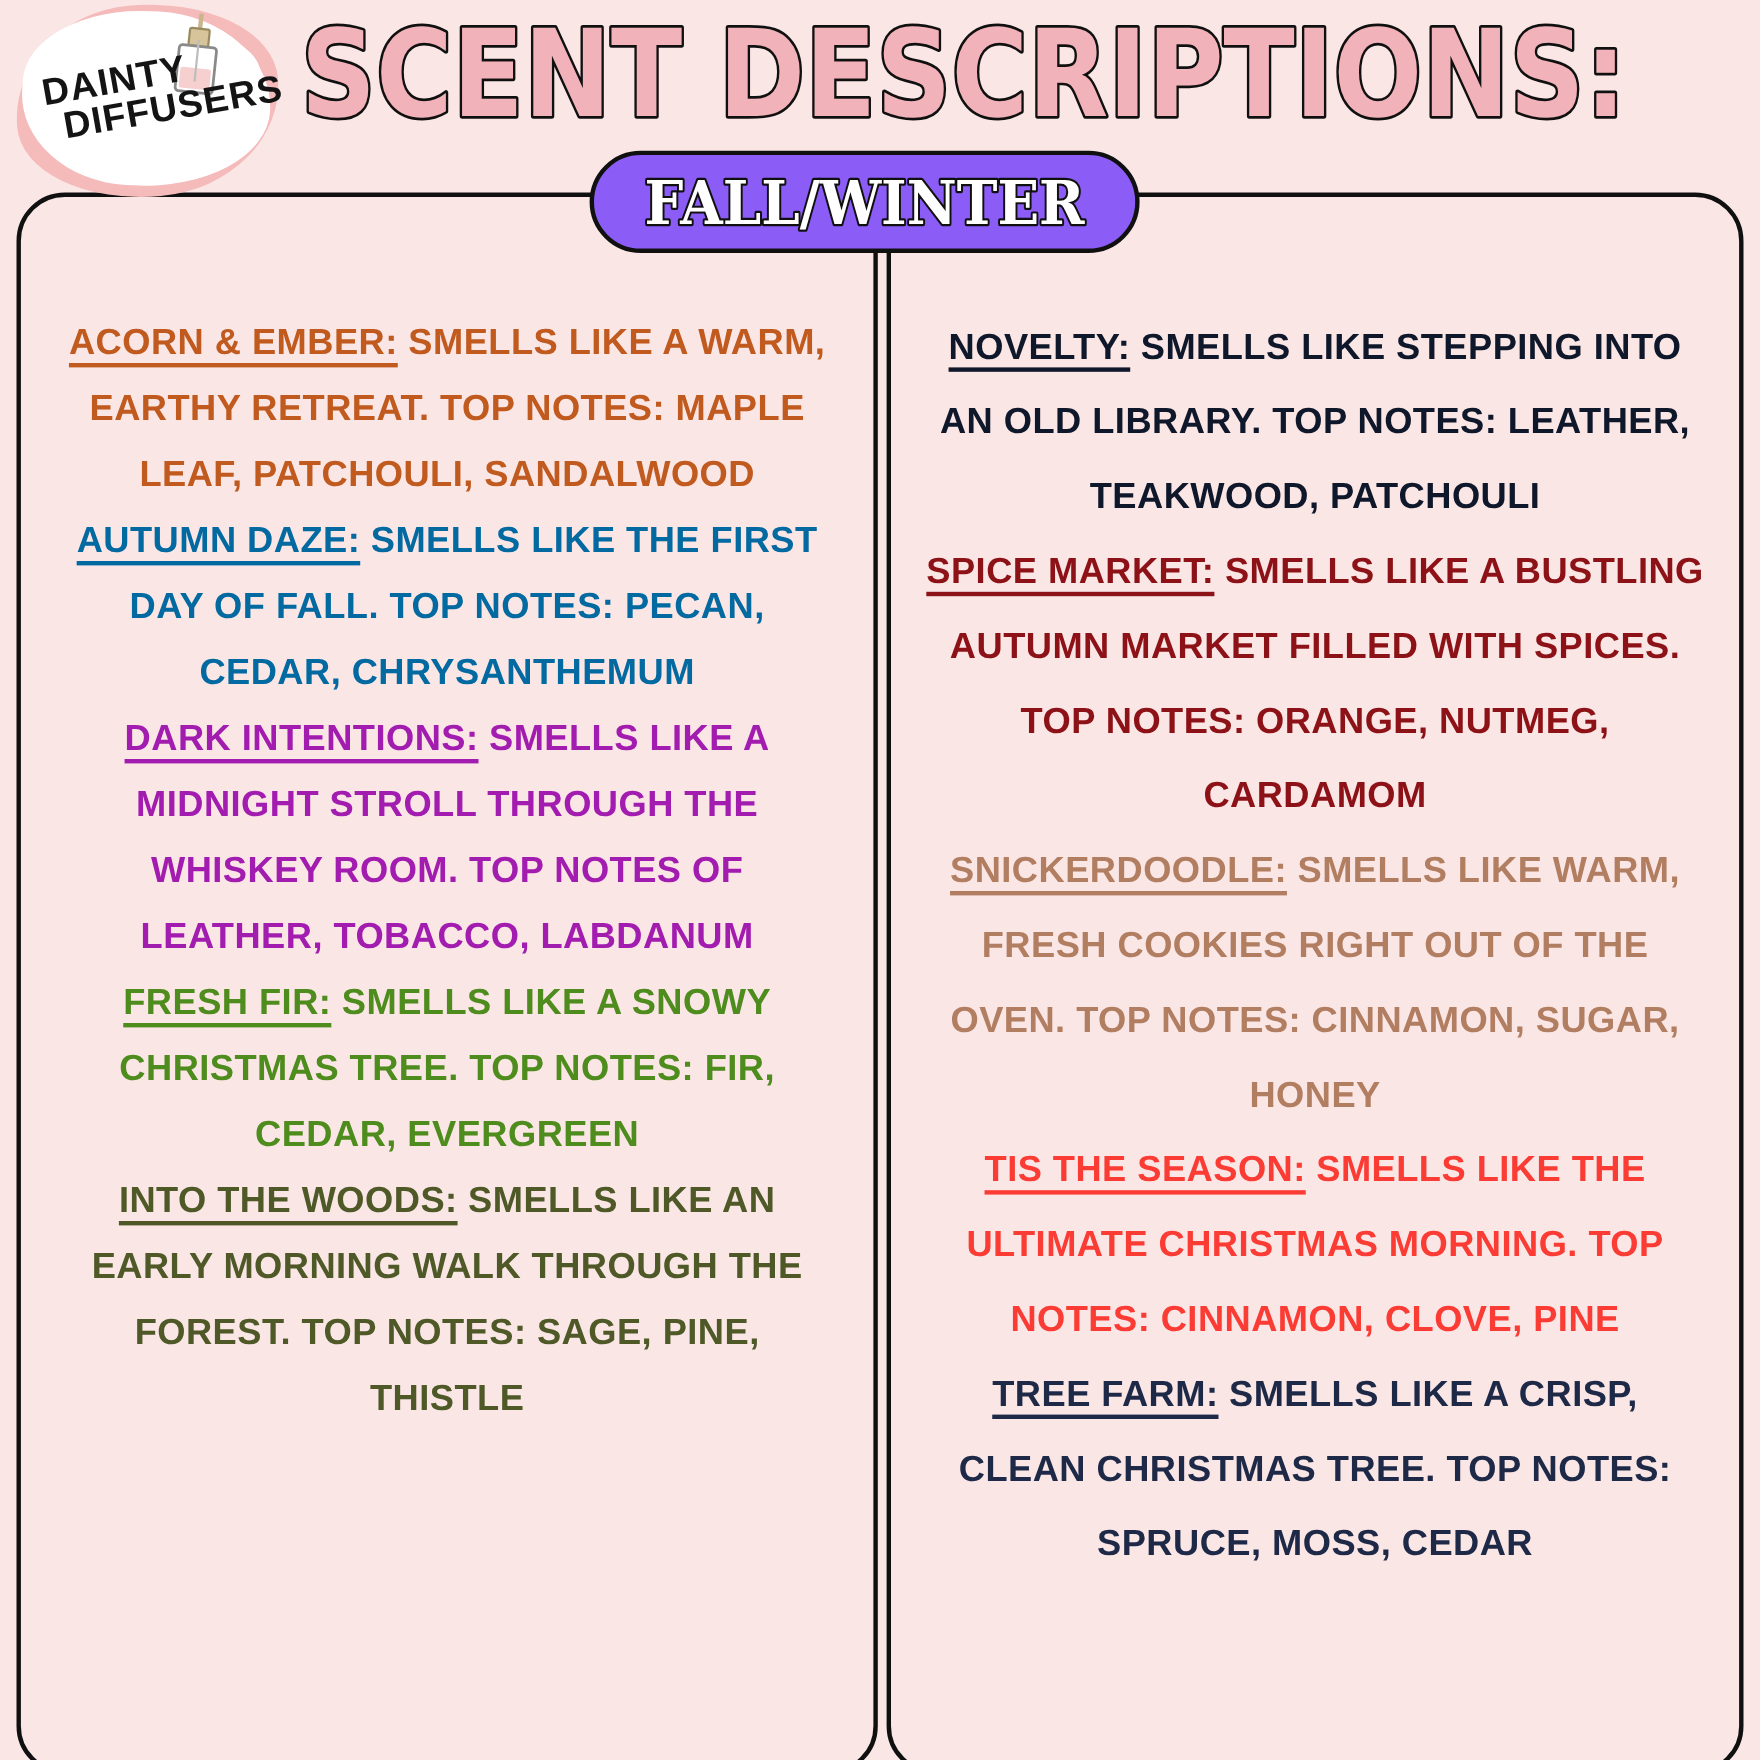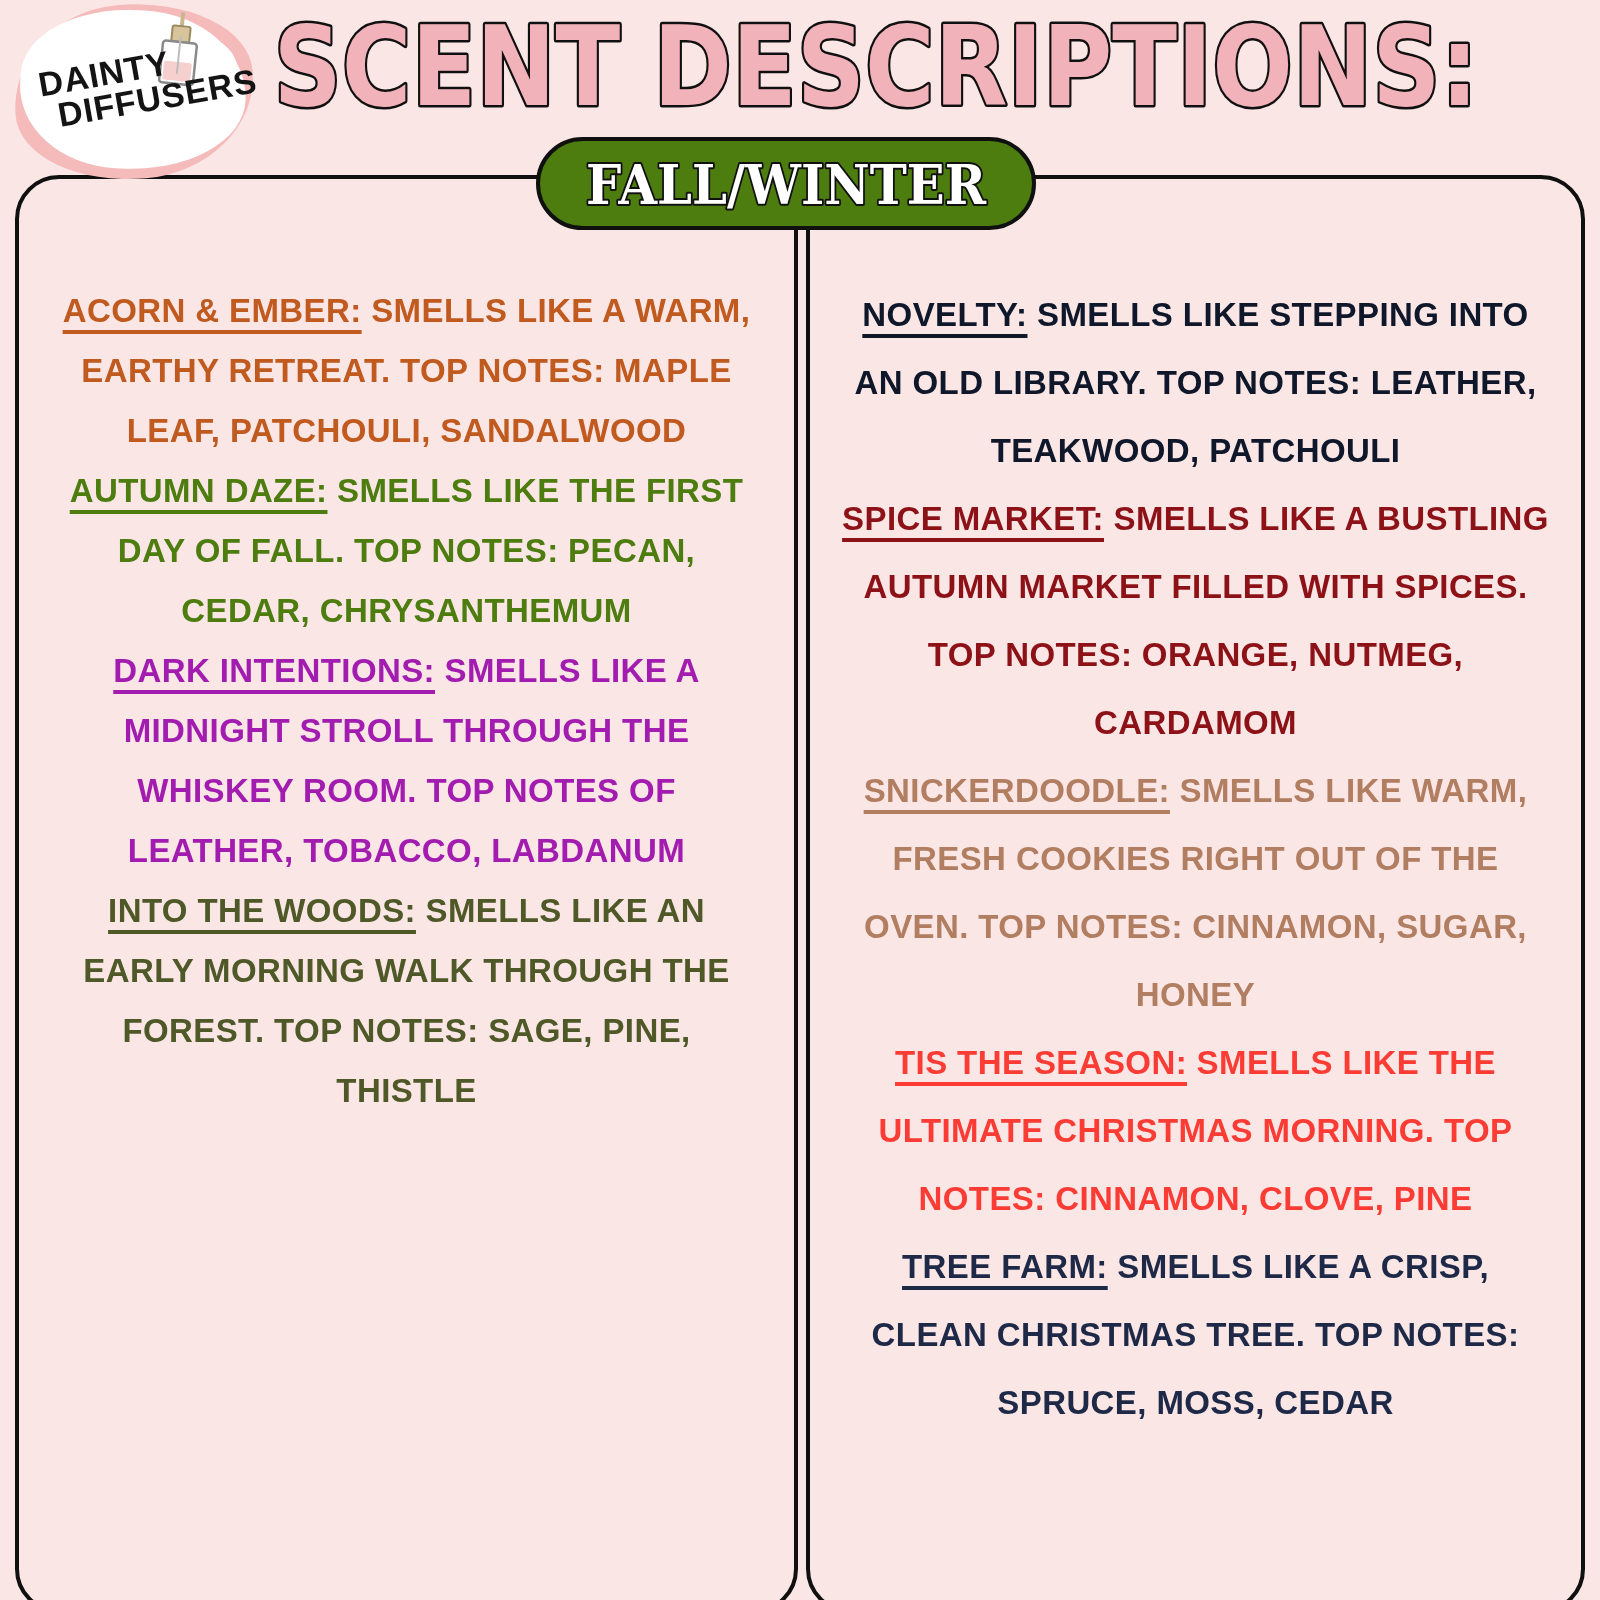--- a/index.html
+++ b/index.html
@@ -45,21 +45,21 @@
   .bottle { position:absolute; right:52px; top:8px; transform:rotate(6deg); }
 
   
   .title-wrap { position:absolute; left:262px; top:6px; width:1228px; height:130px; z-index:2; }
   .title-wrap svg { display:block; width:100%; height:100%; }
 
   
   .season-badge {
     position:absolute; left:536px; top:137px;
     width:500px; height:93px;
-    background:#4d7c0f;
+    background:#8b5cf6;
     border:4px solid #101010;
     border-radius:48px;
     box-sizing:border-box;
     z-index:5;
     text-decoration:underline;
   }
   .season-badge svg { display:block; width:100%; height:100%; }
 
   
   .panel {
@@ -119,22 +119,23 @@
 
 <div class="season-badge">
   <svg viewBox="0 0 492 85">
     <text x="246" y="63" text-anchor="middle" font-family="DejaVu Serif, serif" font-weight="bold" font-size="55" fill="#ffffff" stroke="#101010" stroke-width="4" stroke-linejoin="round" paint-order="stroke" textLength="400" lengthAdjust="spacingAndGlyphs">FALL/WINTER</text>
   </svg>
 </div>
 
 <div class="panel panel-left">
   <div class="entries" id="left-entries">
       <p class="entry" style="color: rgb(192, 90, 30);"><span class="scent-name">ACORN &amp; EMBER:</span><span> SMELLS LIKE A WARM, EARTHY RETREAT. TOP NOTES: MAPLE LEAF, PATCHOULI, SANDALWOOD</span></p>
-      <p class="entry" style="color: #4d7c0f;"><span class="scent-name">AUTUMN DAZE:</span><span> SMELLS LIKE THE FIRST DAY OF FALL. TOP NOTES: PECAN, CEDAR, CHRYSANTHEMUM</span></p>
+      <p class="entry" style="color: #0369a1;"><span class="scent-name">AUTUMN DAZE:</span><span> SMELLS LIKE THE FIRST DAY OF FALL. TOP NOTES: PECAN, CEDAR, CHRYSANTHEMUM</span></p>
       <p class="entry" style="color: #a21caf; text-align: center;"><span class="scent-name">DARK INTENTIONS:</span><span> SMELLS LIKE A MIDNIGHT STROLL THROUGH THE WHISKEY ROOM. TOP NOTES OF LEATHER, TOBACCO, LABDANUM</span></p>
+      <p class="entry" style="color: rgb(79, 140, 30);"><span class="scent-name">FRESH FIR:</span><span> SMELLS LIKE A SNOWY CHRISTMAS TREE. TOP NOTES: FIR, CEDAR, EVERGREEN</span></p>
       <p class="entry" style="color: rgb(79, 89, 40);"><span class="scent-name">INTO THE WOODS:</span><span> SMELLS LIKE AN EARLY MORNING WALK THROUGH THE FOREST. TOP NOTES: SAGE, PINE, THISTLE</span></p>
     </div>
 </div>
 
 <div class="panel panel-right">
   <div class="entries" id="right-entries">
       <p class="entry" style="color: #0f172a;"><span class="scent-name">NOVELTY:</span><span> SMELLS LIKE STEPPING INTO AN OLD LIBRARY. TOP NOTES: LEATHER, TEAKWOOD, PATCHOULI</span></p>
       <p class="entry" style="color: rgb(141, 18, 23);"><span class="scent-name">SPICE MARKET:</span><span> SMELLS LIKE A BUSTLING AUTUMN MARKET FILLED WITH SPICES. TOP NOTES: ORANGE, NUTMEG, CARDAMOM</span></p>
       <p class="entry" style="color: rgb(178, 126, 97);"><span class="scent-name">SNICKERDOODLE:</span><span> SMELLS LIKE WARM, FRESH COOKIES RIGHT OUT OF THE OVEN. TOP NOTES: CINNAMON, SUGAR, HONEY</span></p>
       <p class="entry" style="color: rgb(251, 60, 52);"><span class="scent-name">TIS THE SEASON:</span><span> SMELLS LIKE THE ULTIMATE CHRISTMAS MORNING. TOP NOTES: CINNAMON, CLOVE, PINE</span></p>

